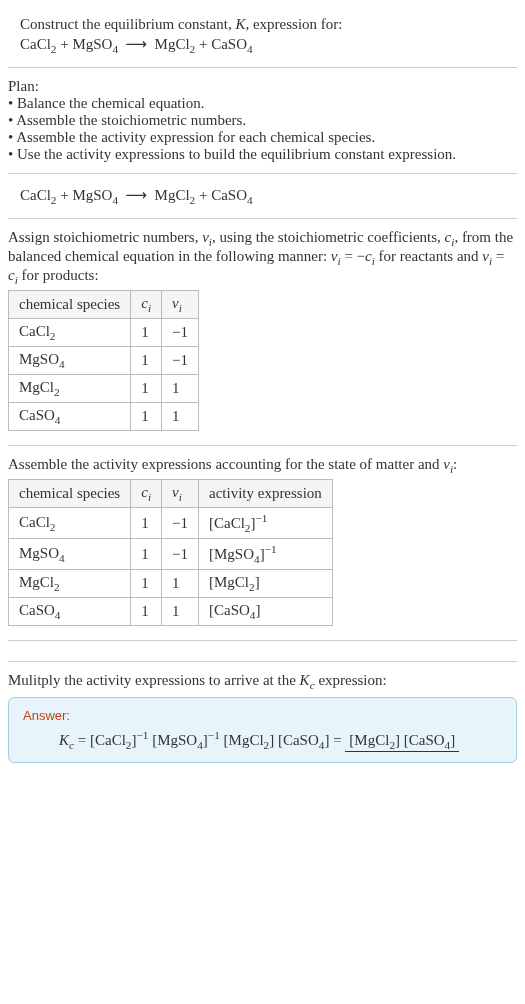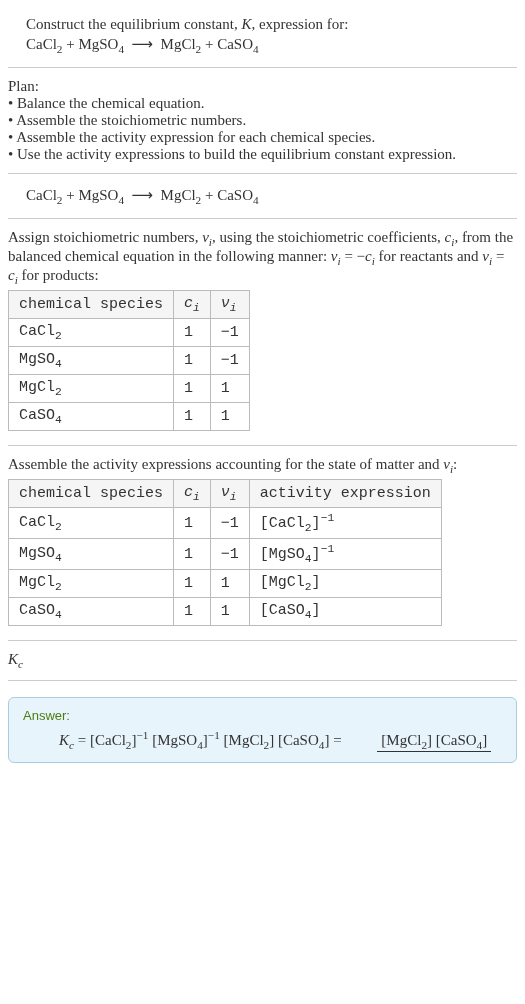--- a/index.html
+++ b/index.html
@@ -22,48 +22,46 @@
   }
   table {
     border-collapse: collapse;
     margin: 4px 0;
   }
   th, td {
     border: 1px solid #bbb;
     padding: 4px 10px;
     text-align: left;
     font-weight: normal;
-    font-family: Liberation Mono, monospace;
   }
   th {
     background: #f5f5f5;
   }
   .answer-box {
     background: #e8f4fb;
     border: 1px solid #a8cde0;
     border-radius: 6px;
     padding: 10px 14px;
     margin-top: 6px;
   }
   .answer-label {
     font-family: sans-serif;
     font-size: 13px;
-    color: #4d7c0f;
+    color: #c2410c;
     margin-bottom: 6px;
   }
   .eq-line {
-    margin: 2px 18px;
+    margin: 2px 12px;
   }
   sub { font-size: 0.75em; }
   sup { font-size: 0.75em; }
   .frac {
     display: inline-block;
     vertical-align: middle;
     text-align: right;
-    margin-left: 32px;
   }
   .frac .num {
     display: block;
     border-bottom: 1px solid #333;
     padding: 0 4px;
   }
   .frac .den {
     display: block;
     padding: 0 4px;
   }
@@ -175,26 +173,28 @@
       <td>1</td>
       <td>[CaSO<sub>4</sub>]</td>
     </tr>
   </tbody>
     </table>
 </div>
 
 <hr>
 
 <div class="section">
-  <div><span class="ital">K<sub>c</sub></span></div>
-</div>
-
-<hr>
-
-<div class="section">
+</div>
+
+<hr>
+
+<div class="section">
+  <div>
+    Mulitply the activity expressions to arrive at the <span class="ital">K<sub>c</sub></span> expression:
+  </div>
   <div class="answer-box">
     <div class="answer-label">Answer:</div>
     <div class="indent">
       <span class="ital">K<sub>c</sub></span> = [CaCl<sub>2</sub>]<sup>−1</sup> [MgSO<sub>4</sub>]<sup>−1</sup> [MgCl<sub>2</sub>] [CaSO<sub>4</sub>] =
       <span class="frac">
         <span class="num">[MgCl<sub>2</sub>] [CaSO<sub>4</sub>]</span>
       </span>
     </div>
   </div>
 </div>

